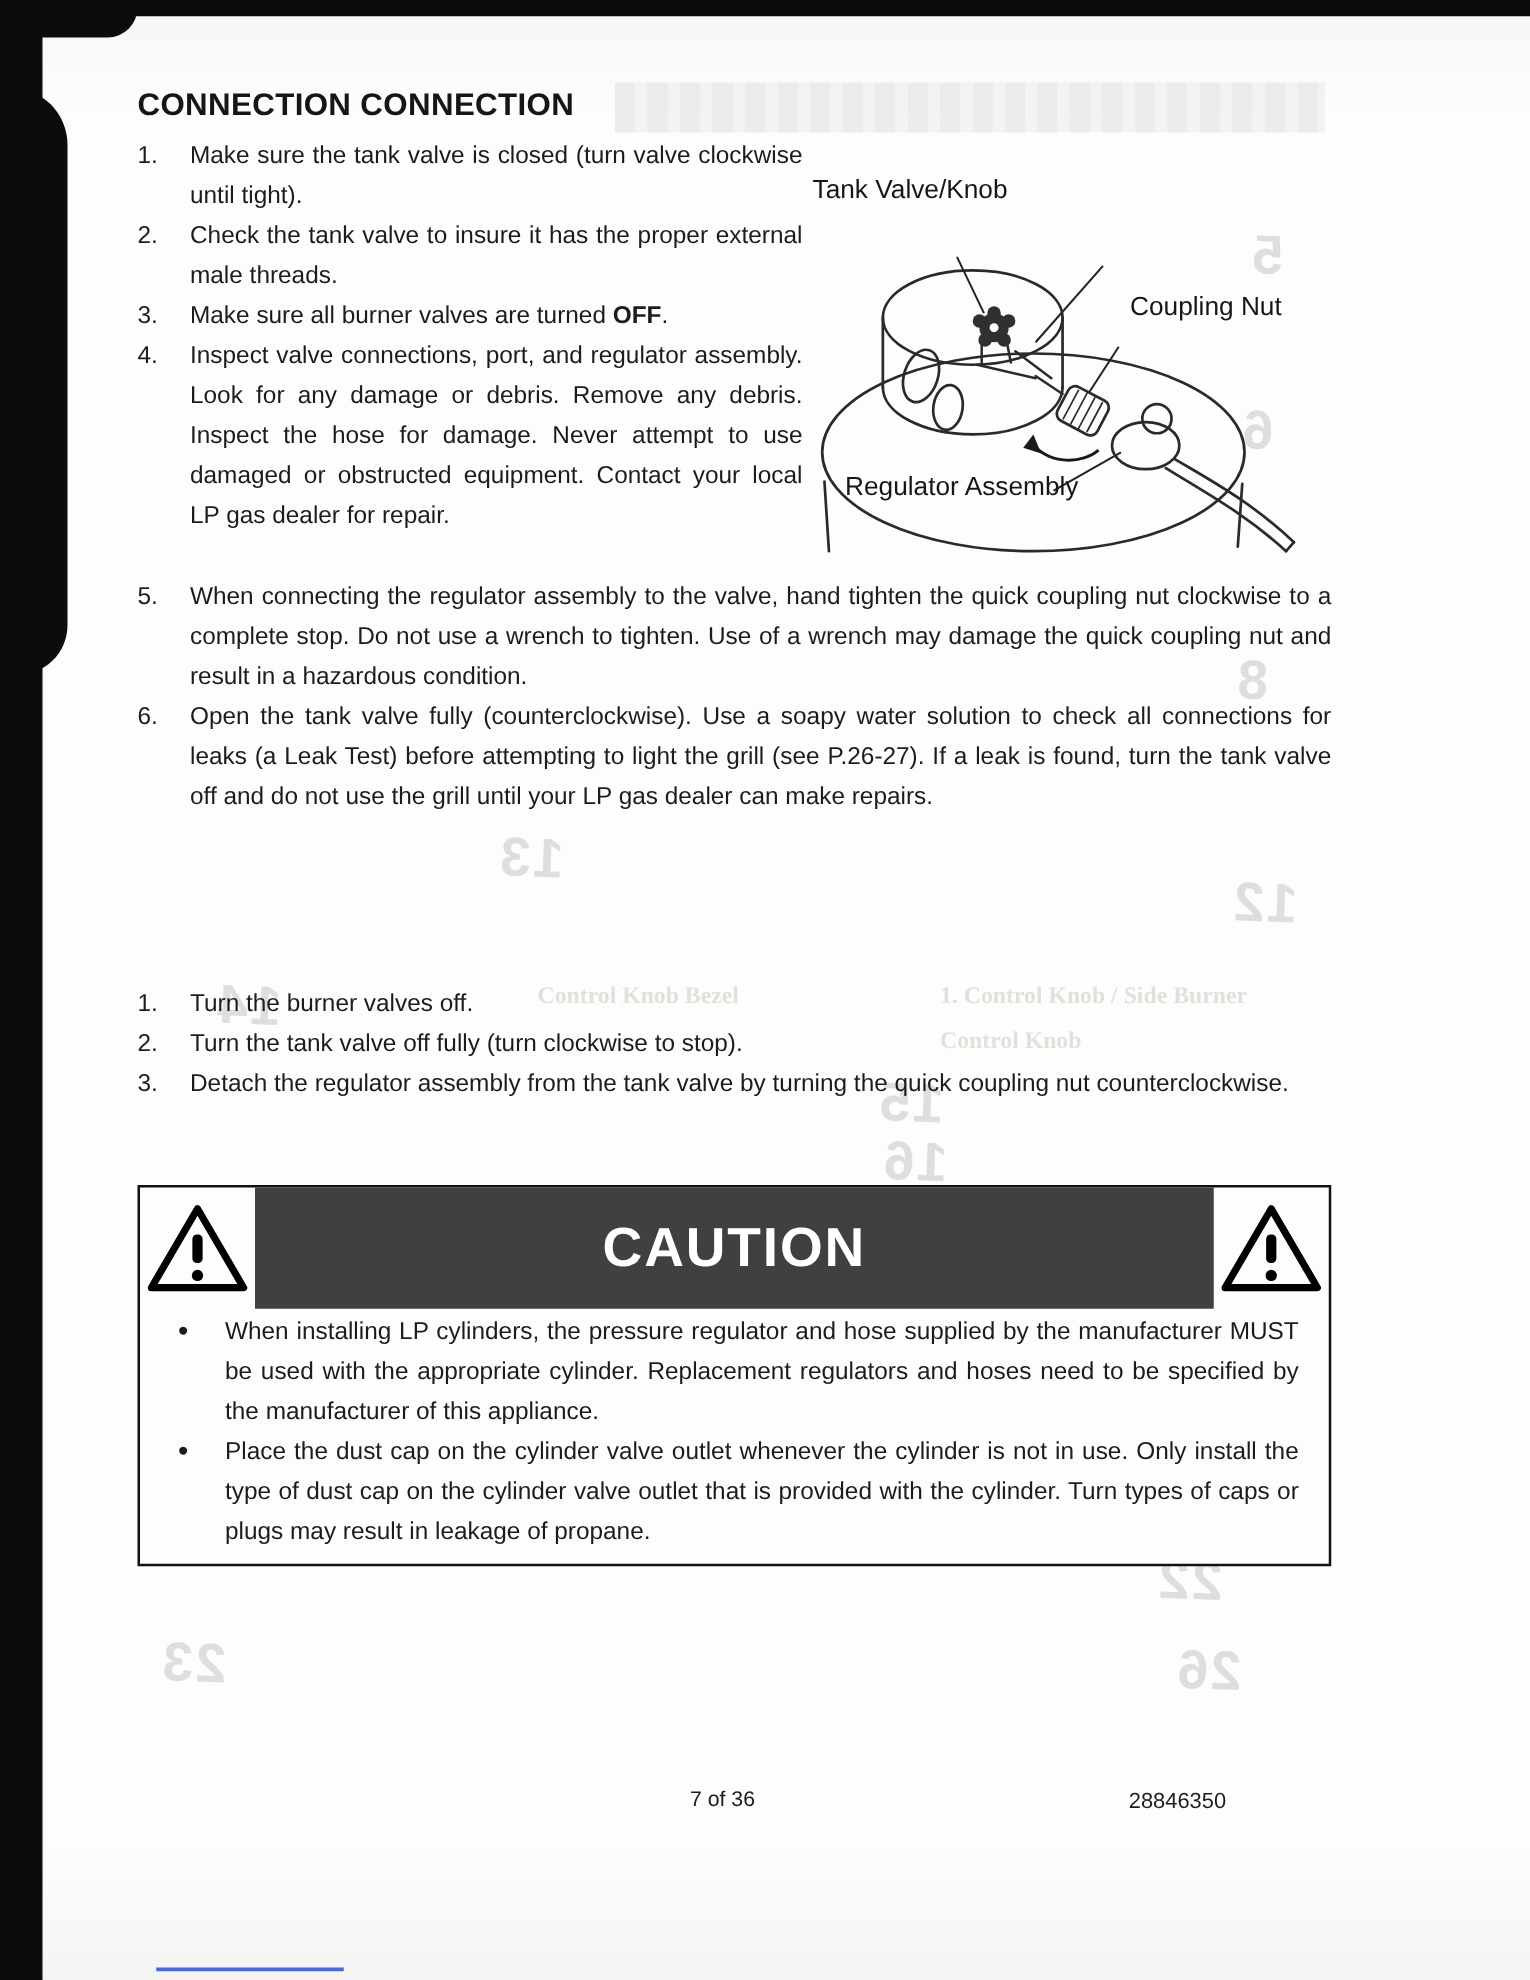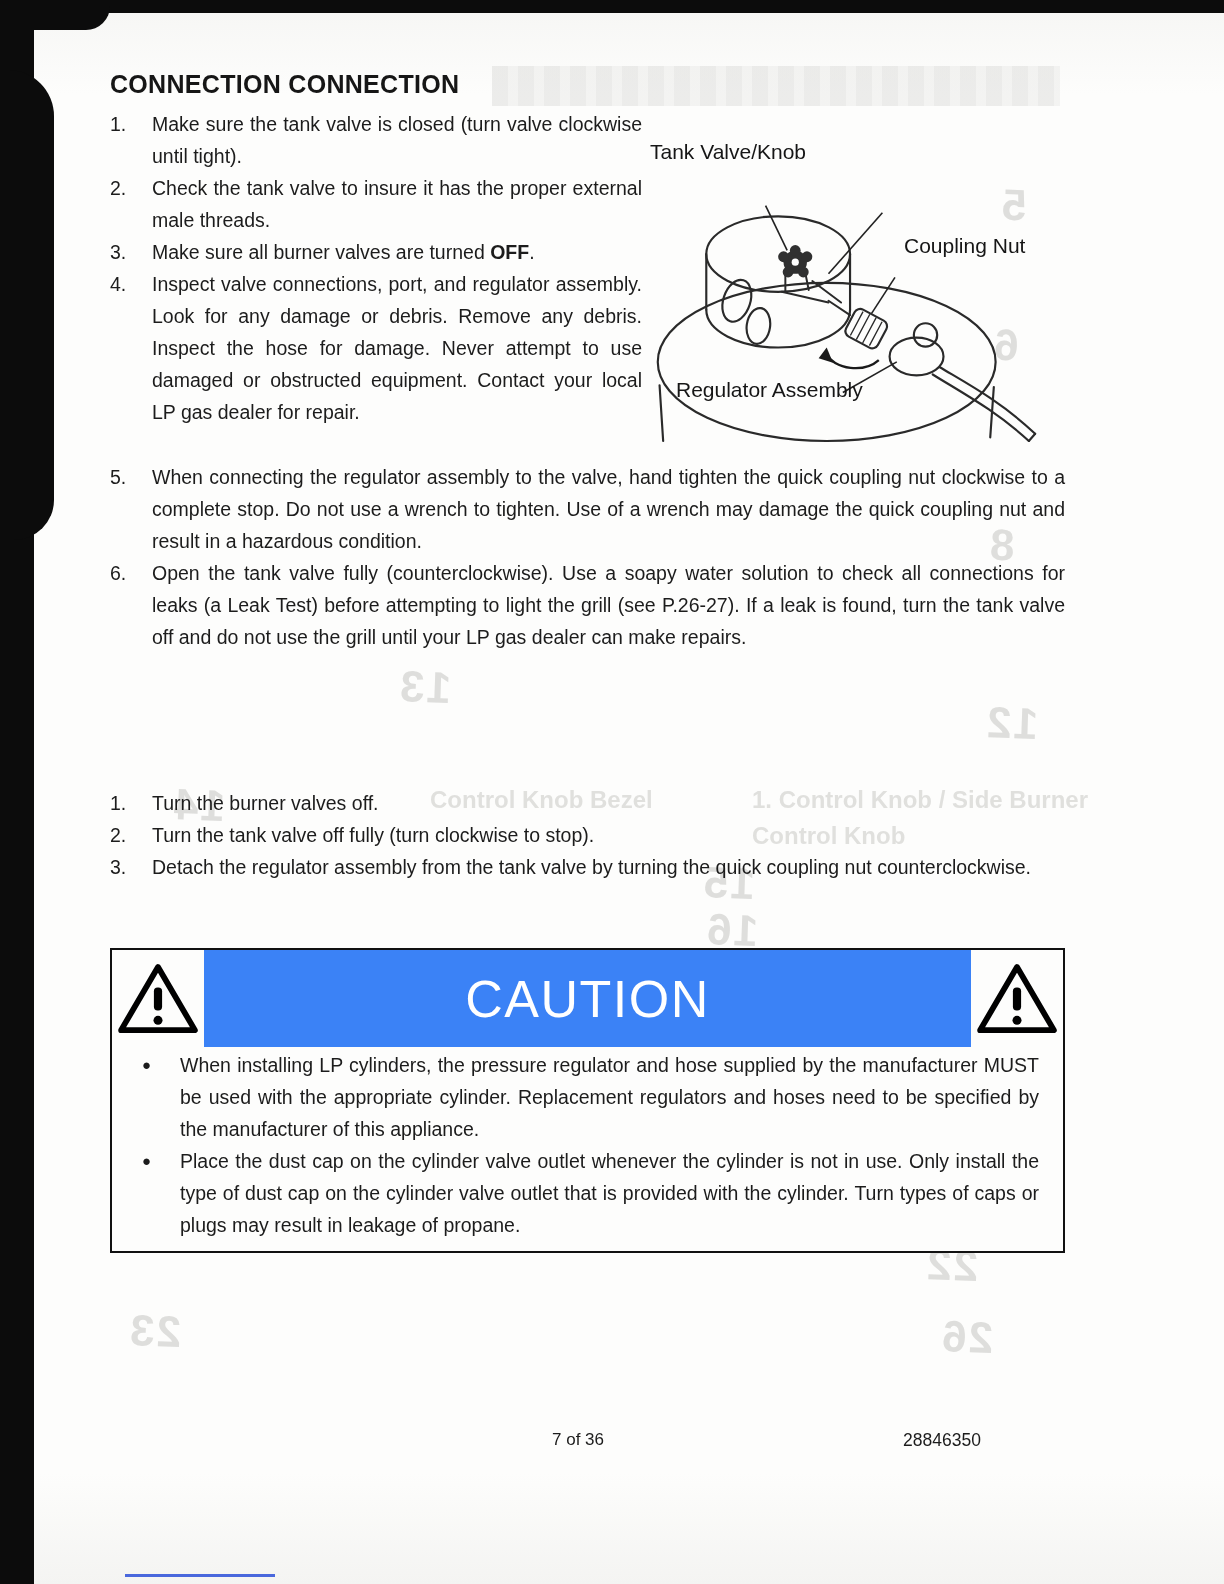--- a/index.html
+++ b/index.html
@@ -23,21 +23,21 @@
   .edge-top-corner { position:absolute; left:0; top:0; width:110px; height:30px; background:#0c0c0c; border-radius:0 0 24px 0; }
   .ghost-band {
     position:absolute; left:492px; top:66px; width:568px; height:40px;
     background:repeating-linear-gradient(90deg,#d7d7d5 0 16px,#e7e7e5 16px 26px);
     opacity:.45;
   }
   .ghost-num {
     position:absolute; font-size:44px; font-weight:bold; color:#c6c6c3;
     opacity:.55; transform:scaleX(-1) rotate(-2deg); letter-spacing:2px;
   }
-  .ghost-text { position:absolute; font-size:24px; font-weight:bold; color:#cdcdca; opacity:.6; }
+  .ghost-text { position:absolute; font-size:19px; font-weight:bold; color:#cdcdca; opacity:.6;font-family:Liberation Serif, serif; }
   .blue-mark { position:absolute; left:125px; top:1574px; width:150px; height:3px; background:#2b4fd8; opacity:.85; }
 
   
   .h-title { position:absolute; left:110px; font-size:25px; font-weight:bold; letter-spacing:.3px; color:#161616; }
   .h-connection { top:70px; }
   .h-disconnect { top:755px; }
 
   
   .list { position:absolute; }
   .list-narrow { left:110px; top:108px; width:532px; }
@@ -58,23 +58,23 @@
   .lbl-regulator { left:48px; top:252px; }
 
   
   .caution-box {
     position:absolute; left:110px; top:948px; width:955px;
     border:2px solid #111; background:#fdfdfc; padding-bottom:10px;
   }
   .caution-header { display:flex; height:97px; align-items:stretch; }
   .tri-cell { width:92px; flex:none; display:flex; align-items:center; justify-content:center; }
   .caution-bar {
-    flex:1; background:#3b82f6; color:#ffffff;
+    flex:1; background:#404040; color:#ffffff;
     display:flex; align-items:center; justify-content:center;
-    font-size:52px; font-weight:normal; letter-spacing:1.5px;
+    font-size:44px; font-weight:bold; letter-spacing:1.5px;
   }
   .caution-body { padding:2px 24px 0 24px; }
   .caution-row { display:flex; font-size:19.5px; line-height:32px; }
   .bullet { width:44px; flex:none; padding-left:6px; font-size:15px; }
   .caution-row .txt { flex:1; text-align:justify; }
 
   
   .footer-page { position:absolute; left:518px; top:1430px; width:120px; text-align:center; font-size:17px; }
   .footer-doc { position:absolute; left:903px; top:1430px; font-size:17.5px; }
 </style>

